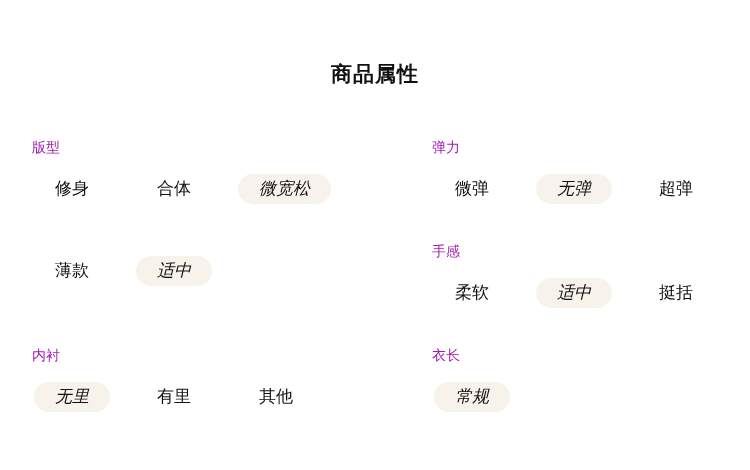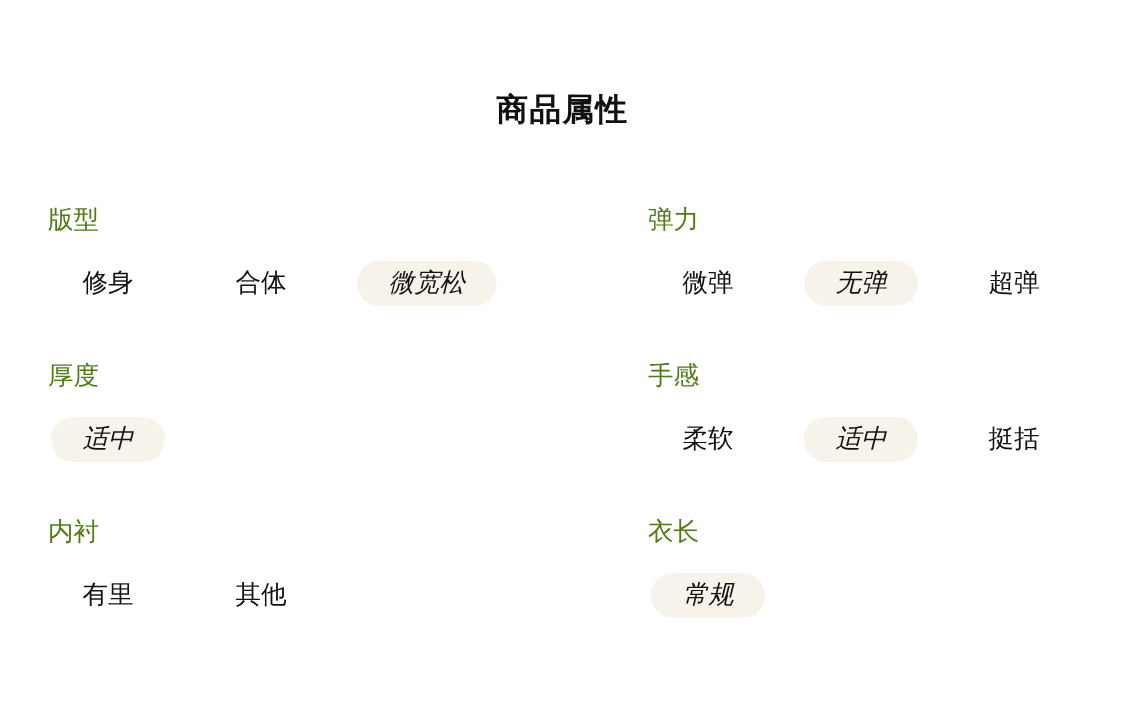--- a/index.html
+++ b/index.html
@@ -26,23 +26,23 @@
   }
   .groups-grid {
     display: grid;
     grid-template-columns: 400px auto;
     padding-left: 32px;
     margin-top: 50px;
     row-gap: 36px;
   }
   .attr-group { }
   .attr-label {
-    font-size: 17px;
+    font-size: 14px;
     line-height: 22px;
-    color: #4d7c0f;
+    color: #a21caf;
   }
   .options-row {
     display: flex;
     align-items: center;
     gap: 26px;
     margin-top: 16px;
     margin-left: 2px;
   }
   .option {
     font-size: 17px;
@@ -80,38 +80,39 @@
     <div class="attr-group">
       <div class="attr-label">弹力</div>
       <div class="options-row">
         <div class="option">微弹</div>
         <div class="option selected">无弹</div>
         <div class="option">超弹</div>
       </div>
     </div>
 
     <div class="attr-group">
-      <div class="attr-label">厚度</div>
       <div class="options-row">
+        <div class="option">薄款</div>
         <div class="option selected">适中</div>
       </div>
     </div>
 
     <div class="attr-group">
       <div class="attr-label">手感</div>
       <div class="options-row">
         <div class="option">柔软</div>
         <div class="option selected">适中</div>
         <div class="option">挺括</div>
       </div>
     </div>
 
     <div class="attr-group">
       <div class="attr-label">内衬</div>
       <div class="options-row">
+        <div class="option selected">无里</div>
         <div class="option">有里</div>
         <div class="option">其他</div>
       </div>
     </div>
 
     <div class="attr-group">
       <div class="attr-label">衣长</div>
       <div class="options-row">
         <div class="option selected">常规</div>
       </div>

